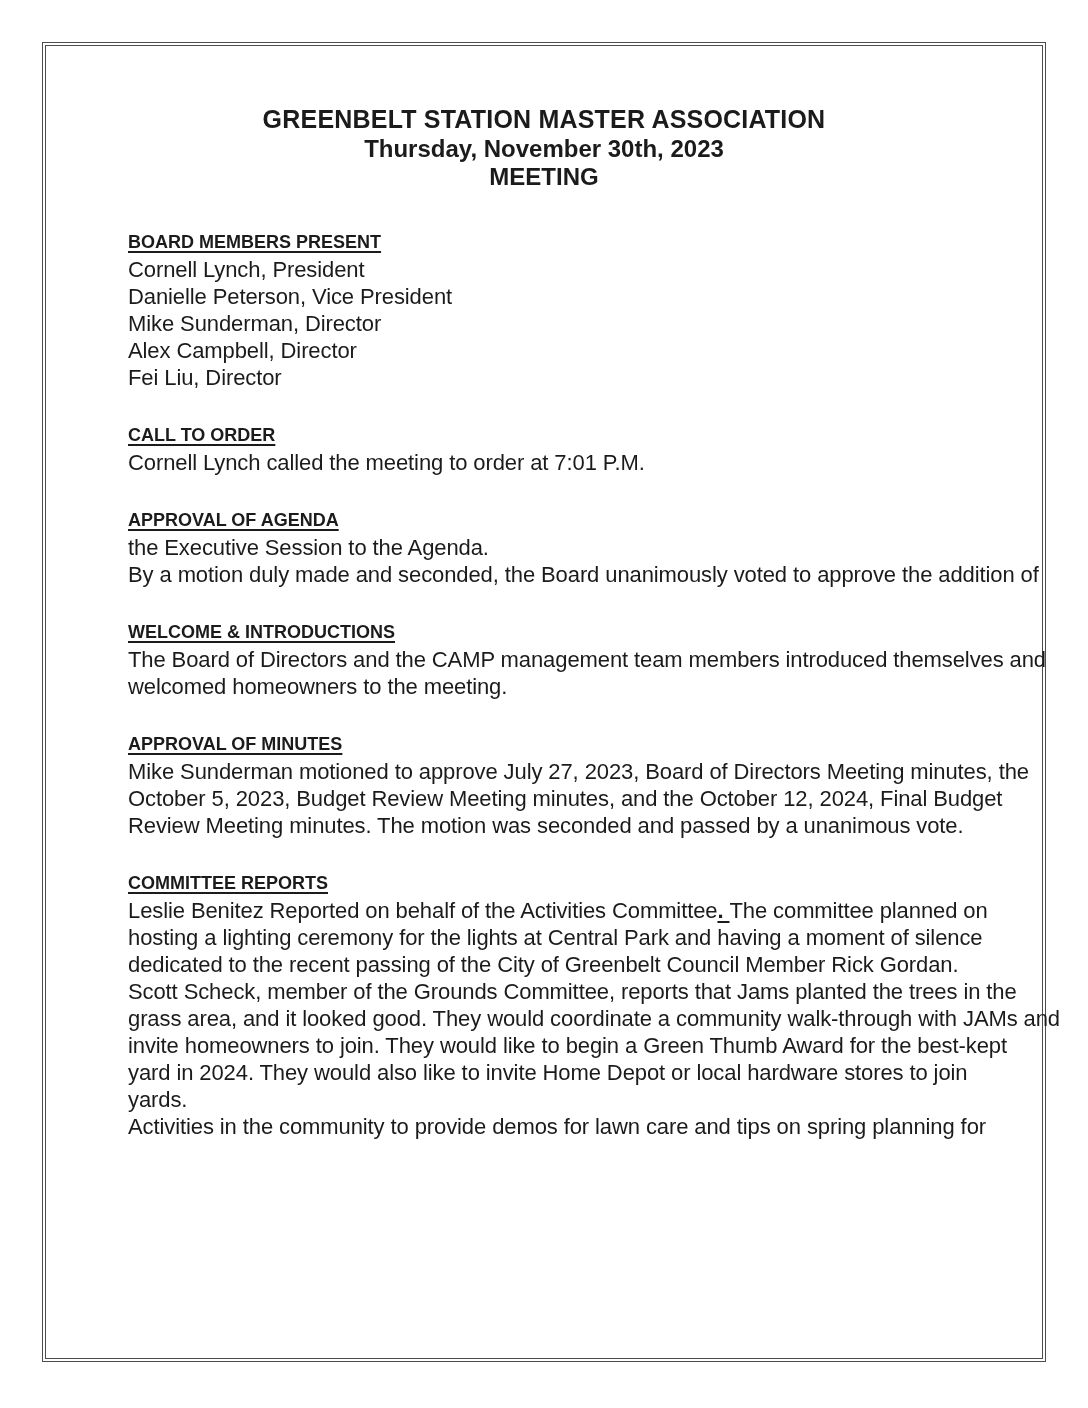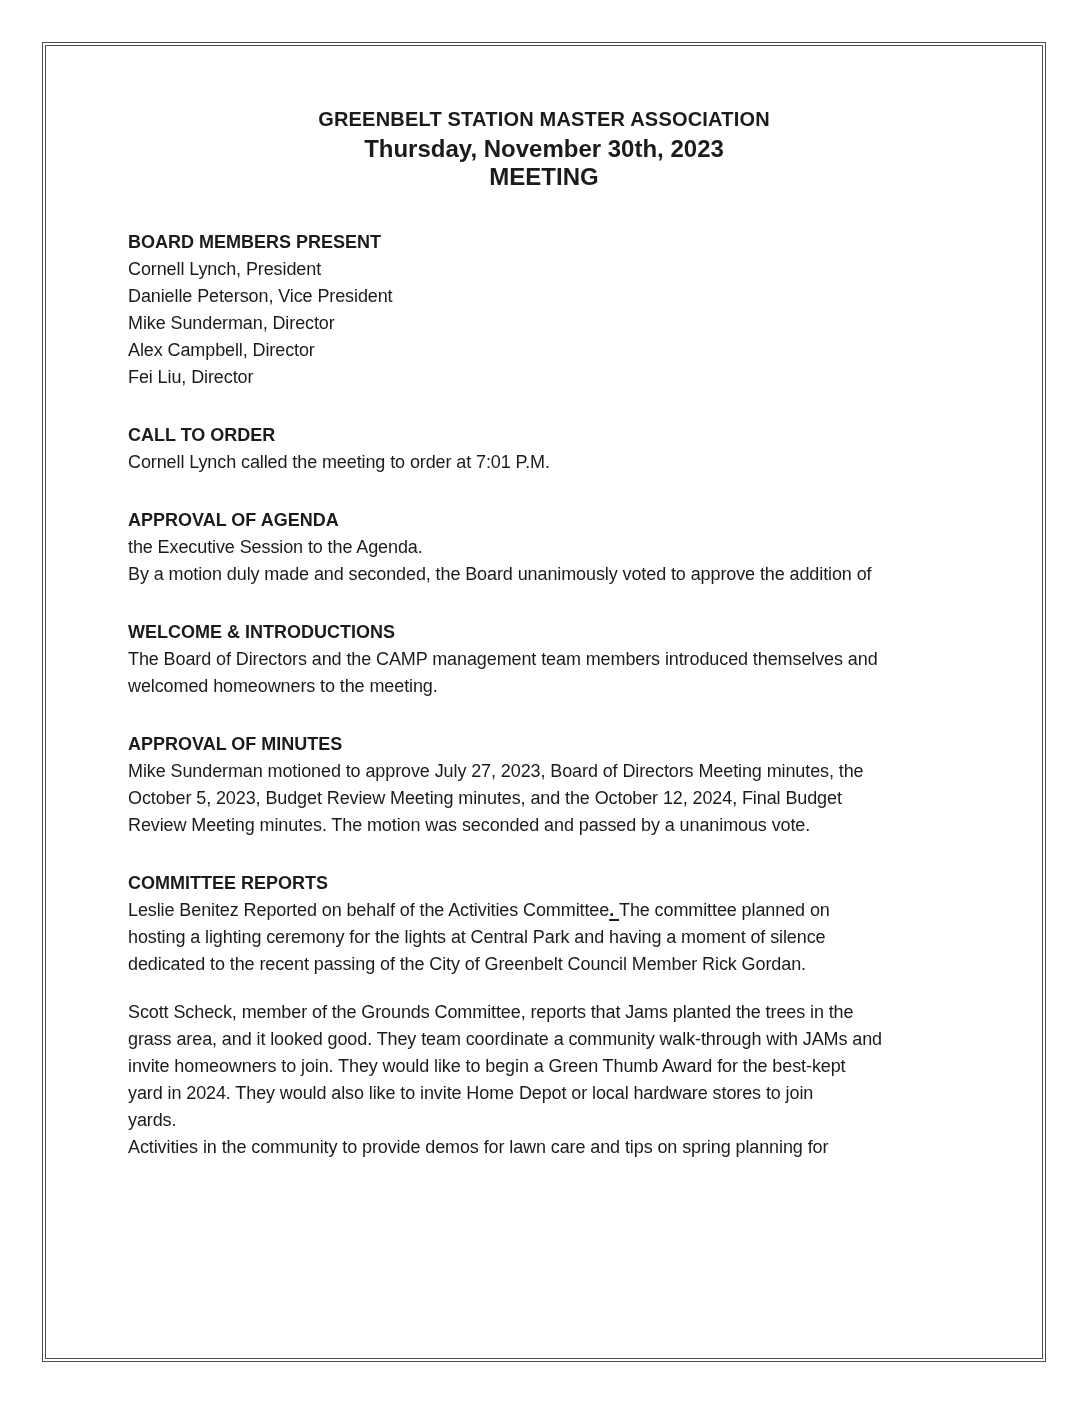--- a/index.html
+++ b/index.html
@@ -27,49 +27,49 @@
     position: absolute;
     left: 128px;
     top: 104px;
     width: 832px;
   }
   .doc-header {
     text-align: center;
     margin-bottom: 38px;
   }
   .doc-header .title-line {
-    font-size: 20px;
+    font-size: 25px;
     font-weight: 700;
     line-height: 31px;
     letter-spacing: 0.2px;
   }
   .doc-header .subtitle-line {
     font-size: 24px;
     font-weight: 700;
     line-height: 28px;
   }
   .section {
     margin-top: 26px;
   }
   .section:first-child {
     margin-top: 0;
   }
   .heading {
     font-size: 18px;
     font-weight: 700;
     line-height: 27px;
+    text-decoration: underline;
     text-decoration-thickness: 2px;
     text-underline-offset: 3px;
     margin-top: 31px;
   }
   .paragraph + .paragraph {
-    margin-top: 21px;
   }
   .line {
-    font-size: 18px;
+    font-size: 22px;
     line-height: 27px;
     letter-spacing: -0.1px;
     white-space: nowrap;
   }
   .rich-bold { font-weight: 700; }
   .rich-underline { text-decoration: underline; text-decoration-thickness: 2px; text-underline-offset: 3px; }
 </style>
 </head>
 <body>
 
@@ -123,21 +123,21 @@
       </div>
       <div class="section">
         <div class="heading">COMMITTEE REPORTS</div>
         <div class="paragraph">
           <div class="line"><span>Leslie Benitez Reported on behalf of the Activities Committee</span><span class="rich-bold rich-underline">. </span><span>The committee planned on</span></div>
           <div class="line">hosting a lighting ceremony for the lights at Central Park and having a moment of silence</div>
           <div class="line">dedicated to the recent passing of the City of Greenbelt Council Member Rick Gordan.</div>
         </div>
         <div class="paragraph">
           <div class="line">Scott Scheck, member of the Grounds Committee, reports that Jams planted the trees in the</div>
-          <div class="line">grass area, and it looked good. They team coordinate a community walk-through with JAMs and</div>
+          <div class="line">grass area, and it looked good. They would coordinate a community walk-through with JAMs and</div>
           <div class="line">invite homeowners to join. They would like to begin a Green Thumb Award for the best-kept</div>
           <div class="line">yard in 2024. They would also like to invite Home Depot or local hardware stores to join</div>
           <div class="line">yards.</div>
           <div class="line">Activities in the community to provide demos for lawn care and tips on spring planning for</div>
         </div>
       </div>
     </div>
 </div>
 
 </body></html>

